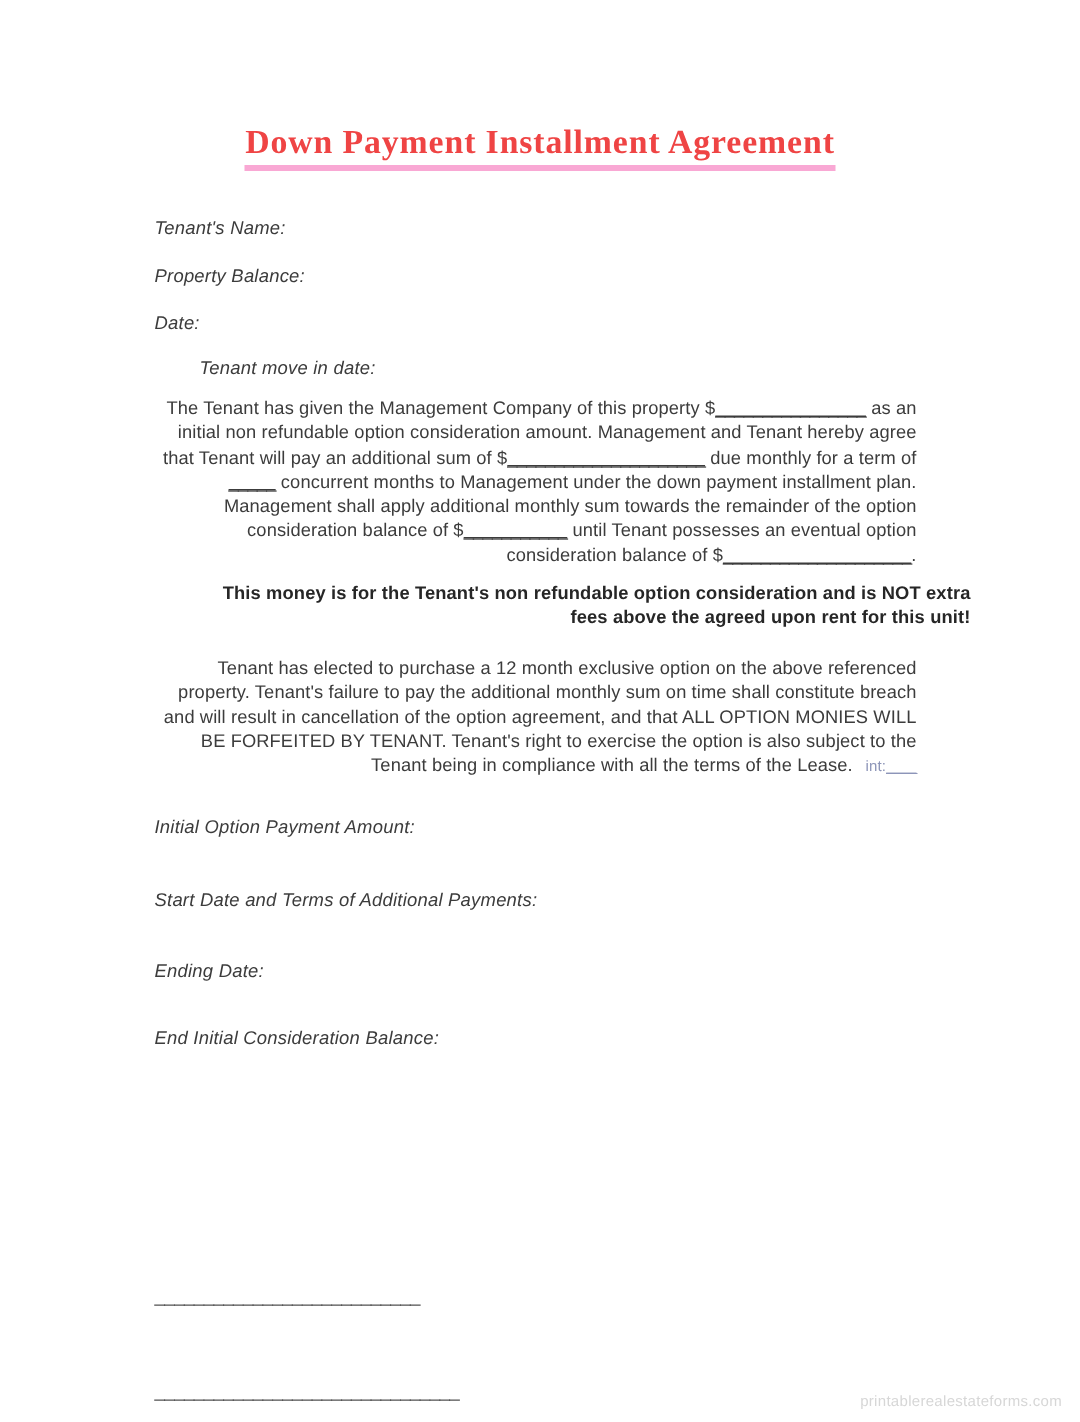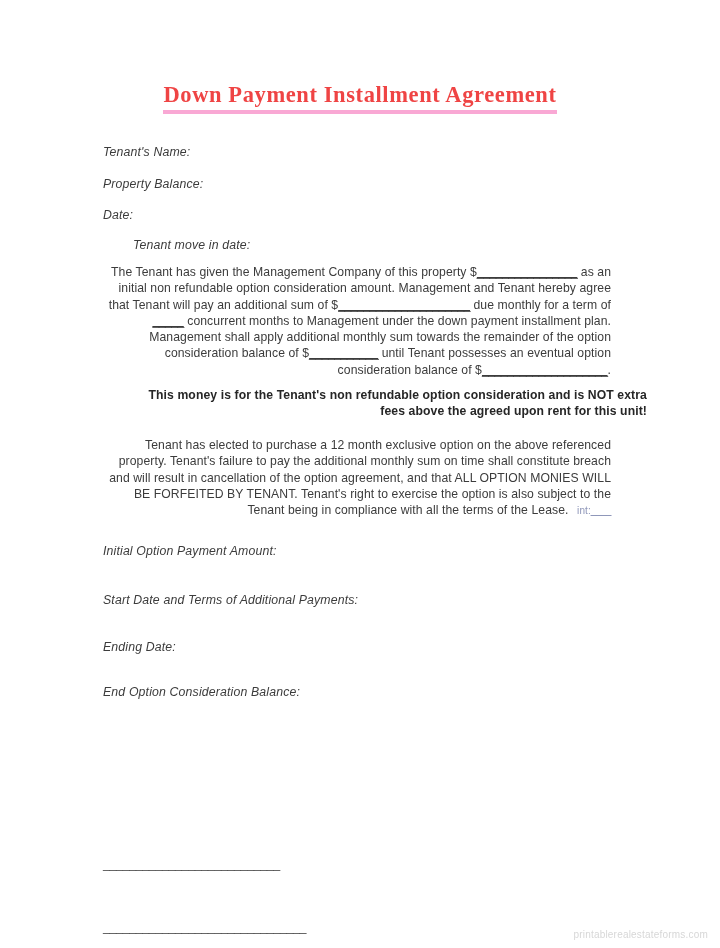--- a/index.html
+++ b/index.html
@@ -129,21 +129,21 @@
 
   <div class="para bold" style="top:387px;">This money is for the Tenant's non refundable option consideration and is NOT extra fees above the agreed upon rent for this unit!</div>
 
   <div class="para" style="top:437px;">
     <span>Tenant has elected to purchase a 12 month exclusive option on the above referenced property. Tenant's failure to pay the additional monthly sum on time shall constitute breach and will result in cancellation of the option agreement, and that ALL OPTION MONIES WILL BE FORFEITED BY TENANT.  Tenant's right to exercise the option is also subject to the Tenant being in compliance with all the terms of the Lease.</span><span class="initials">&nbsp;&nbsp; <span>int:</span><span class="blank">____</span></span>
   </div>
 
   <div class="field-label" style="top:544px;">Initial Option Payment Amount:</div>
   <div class="field-label" style="top:593px;">Start Date and Terms of Additional Payments:</div>
   <div class="field-label" style="top:640px;">Ending Date:</div>
-  <div class="field-label" style="top:685px;">End Option Consideration Balance:</div>
+  <div class="field-label" style="top:685px;">End Initial Consideration Balance:</div>
 
   <div class="sig-lines">
     <span class="sig-line">___________________________</span>
     <span class="sig-line">_______________________________</span>
   </div>
 
   <div class="footer-mark">printablerealestateforms.com</div>
 
 </div>
 

